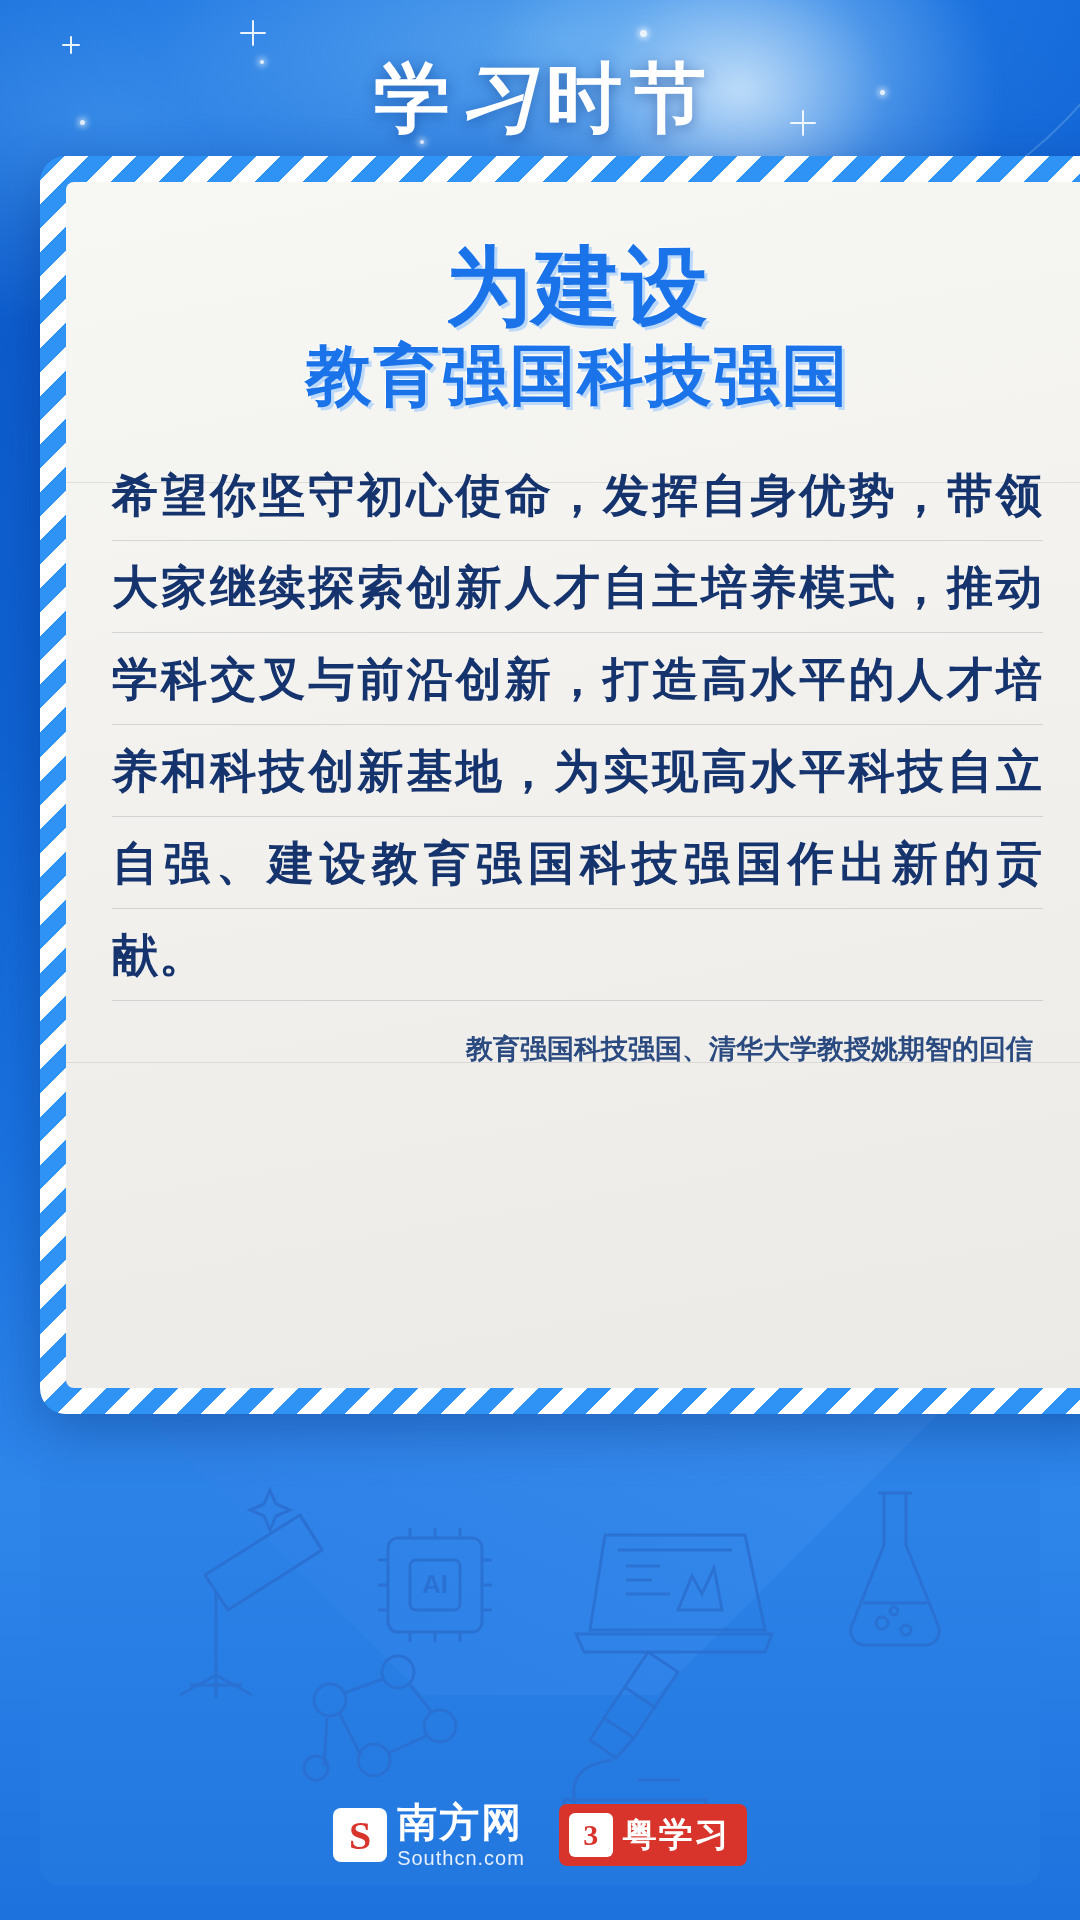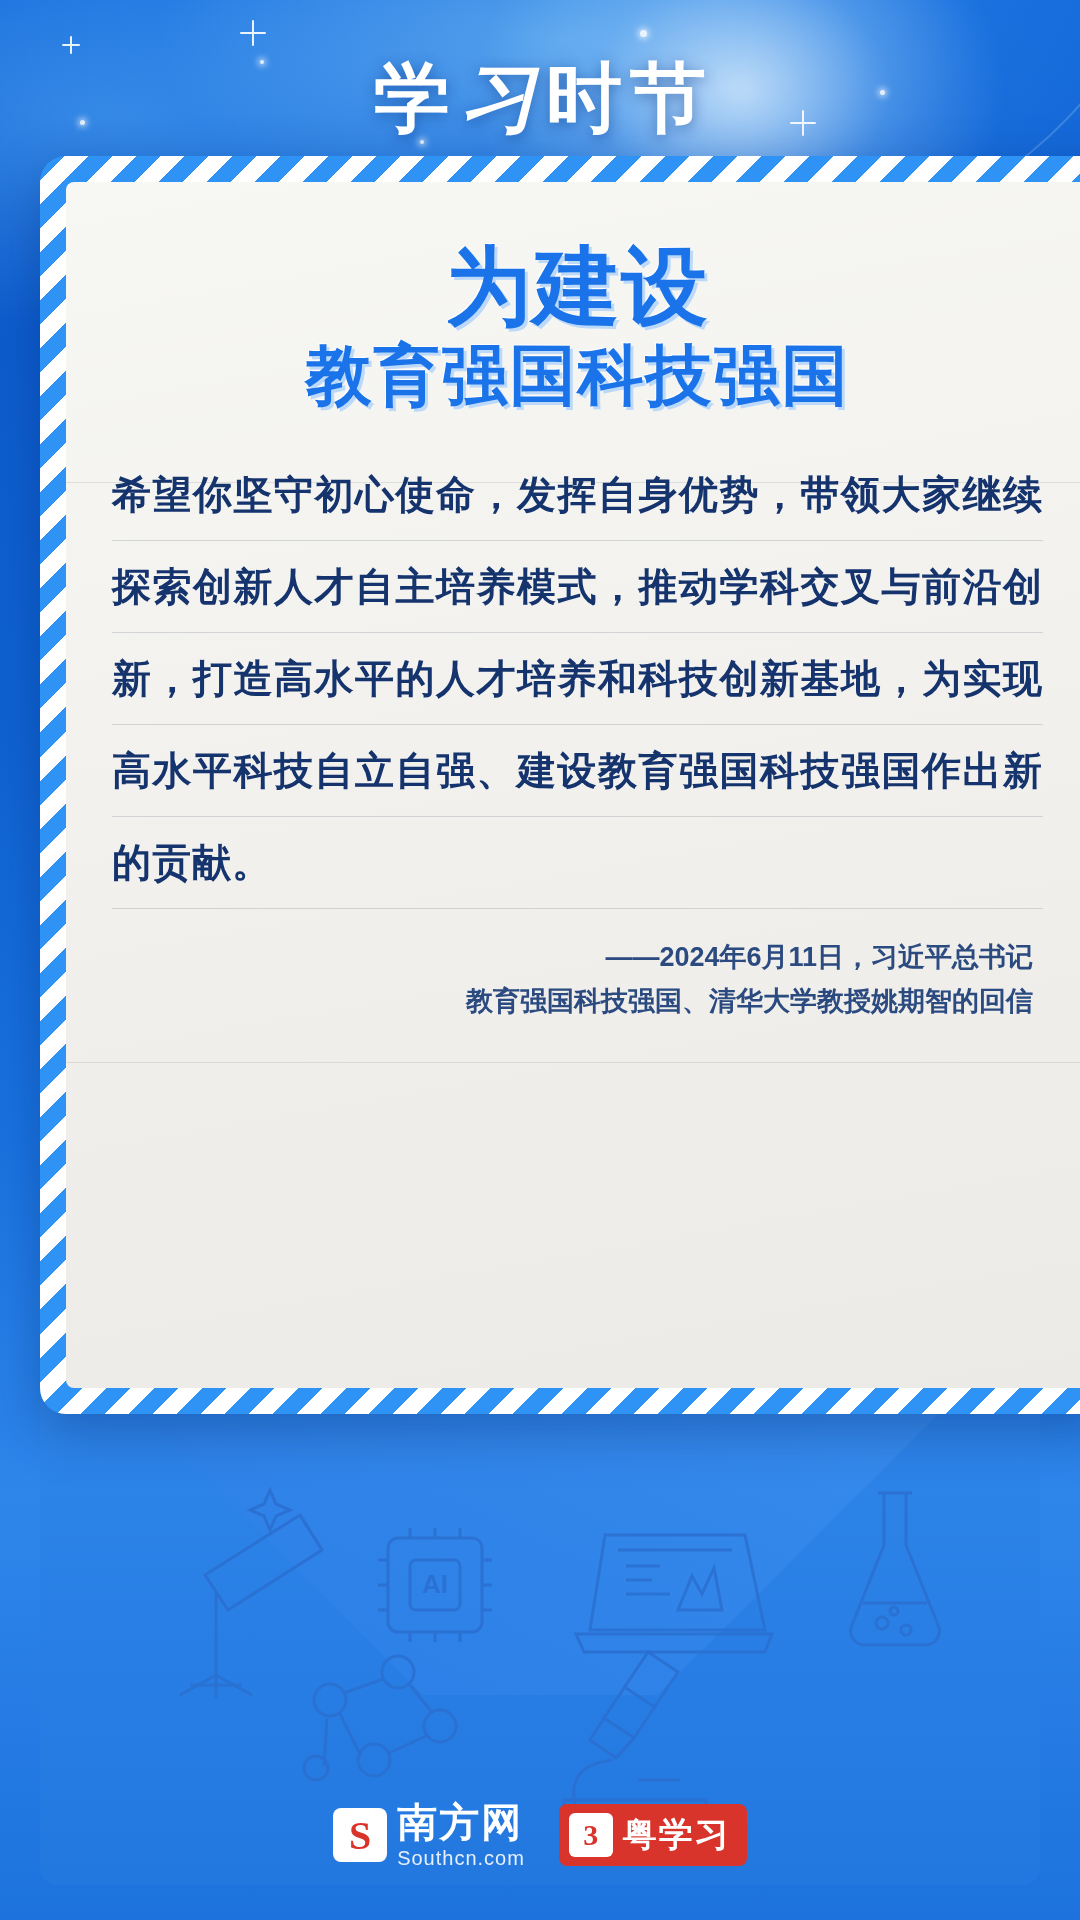--- a/index.html
+++ b/index.html
@@ -167,21 +167,21 @@
       -1px -1px 0 #ffffff;
   }
   .headline .l1 { font-size: 86px; }
   .headline .l2 { font-size: 66px; }
   .headline .l3 { font-size: 86px; }
 
   .body-text {
     position: relative;
     margin: 34px 46px 0 46px;
     color: #15336d;
-    font-size: 39px;
+    font-size: 46px;
     line-height: 92px;
     font-weight: 700;
     text-align: justify;
     letter-spacing: 1px;
     background-image: repeating-linear-gradient(
       to bottom,
       rgba(0,0,0,0) 0px,
       rgba(0,0,0,0) 91px,
       rgba(110,120,135,0.25) 91px,
       rgba(110,120,135,0.25) 92px
@@ -291,21 +291,20 @@
       <div class="paper-crease" style="top:880px;"></div>
 
       <div class="headline">
         <div class="l1">为建设</div>
         <div class="l2">教育强国科技强国</div>
       </div>
 
       <div class="body-text">希望你坚守初心使命，发挥自身优势，带领大家继续探索创新人才自主培养模式，推动学科交叉与前沿创新，打造高水平的人才培养和科技创新基地，为实现高水平科技自立自强、建设教育强国科技强国作出新的贡献。</div>
 
       <div class="attribution">
-        <div>——2024年6月11日，习近平总书记</div>
         <div>教育强国科技强国、清华大学教授姚期智的回信</div>
       </div>
     </div>
   </div>
 
   <div class="envelope-flap"></div>
 
   <div class="doodles" style="position:absolute; left:60px; top:1470px; width:960px; height:330px; z-index:7;">
 
     <svg class="doodle" style="left:90px; top:10px;" width="190" height="220" viewBox="0 0 190 220">

